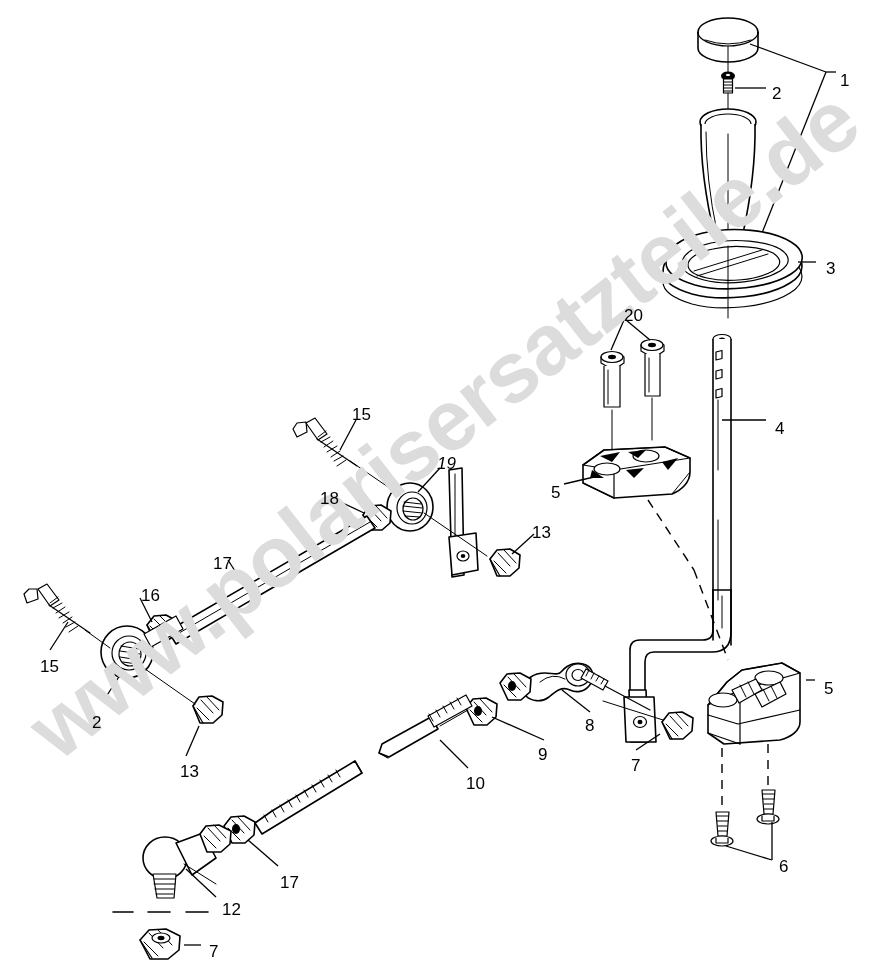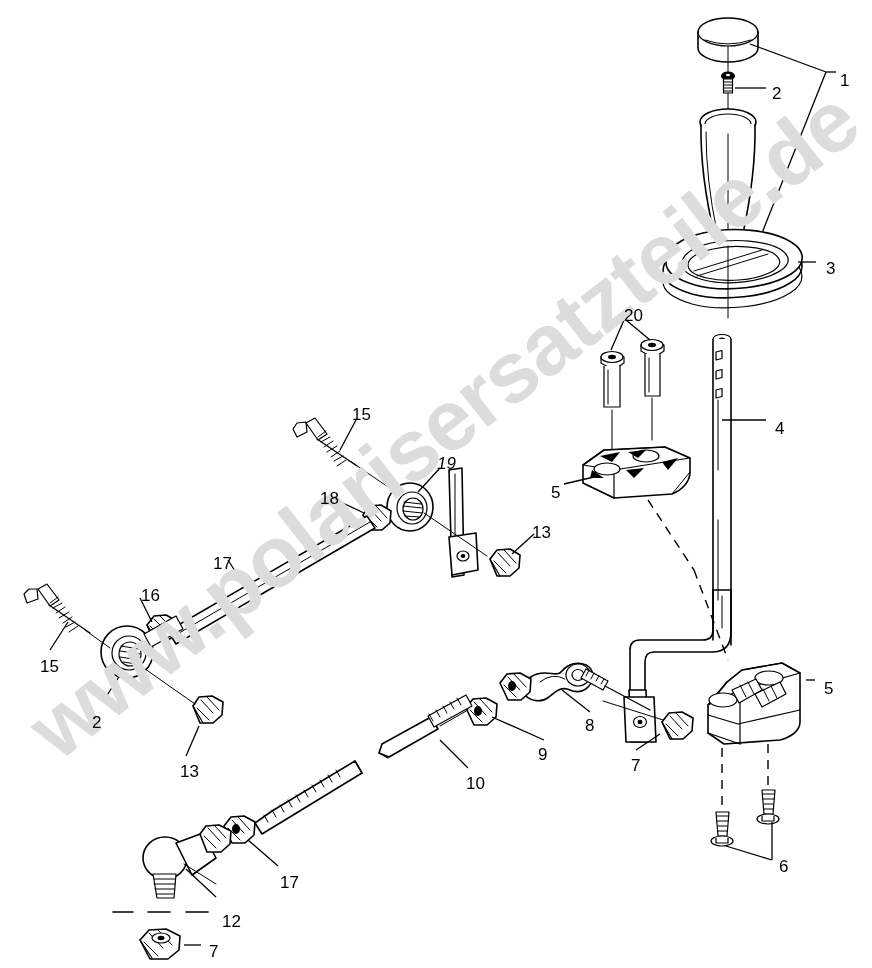--- a/index.html
+++ b/index.html
@@ -432,17 +432,17 @@
       <div class="callout-label" style="left: 40px; top: 658px;">15</div>
       <div class="callout-label" style="left: 92px; top: 714px;">2</div>
       <div class="callout-label" style="left: 180px; top: 763px;">13</div>
       <div class="callout-label" style="left: 824px; top: 680px;">5</div>
       <div class="callout-label" style="left: 585px; top: 717px;">8</div>
       <div class="callout-label" style="left: 538px; top: 746px;">9</div>
       <div class="callout-label" style="left: 631px; top: 757px;">7</div>
       <div class="callout-label" style="left: 466px; top: 775px;">10</div>
       <div class="callout-label" style="left: 779px; top: 858px;">6</div>
       <div class="callout-label" style="left: 280px; top: 874px;">17</div>
-      <div class="callout-label" style="left: 222px; top: 901px; margin-top: 12px;">12</div>
+      <div class="callout-label" style="left: 222px; top: 901px;">12</div>
       <div class="callout-label" style="left: 209px; top: 943px;">7</div>
     </div>
 
 </div>
 
 </body></html>

